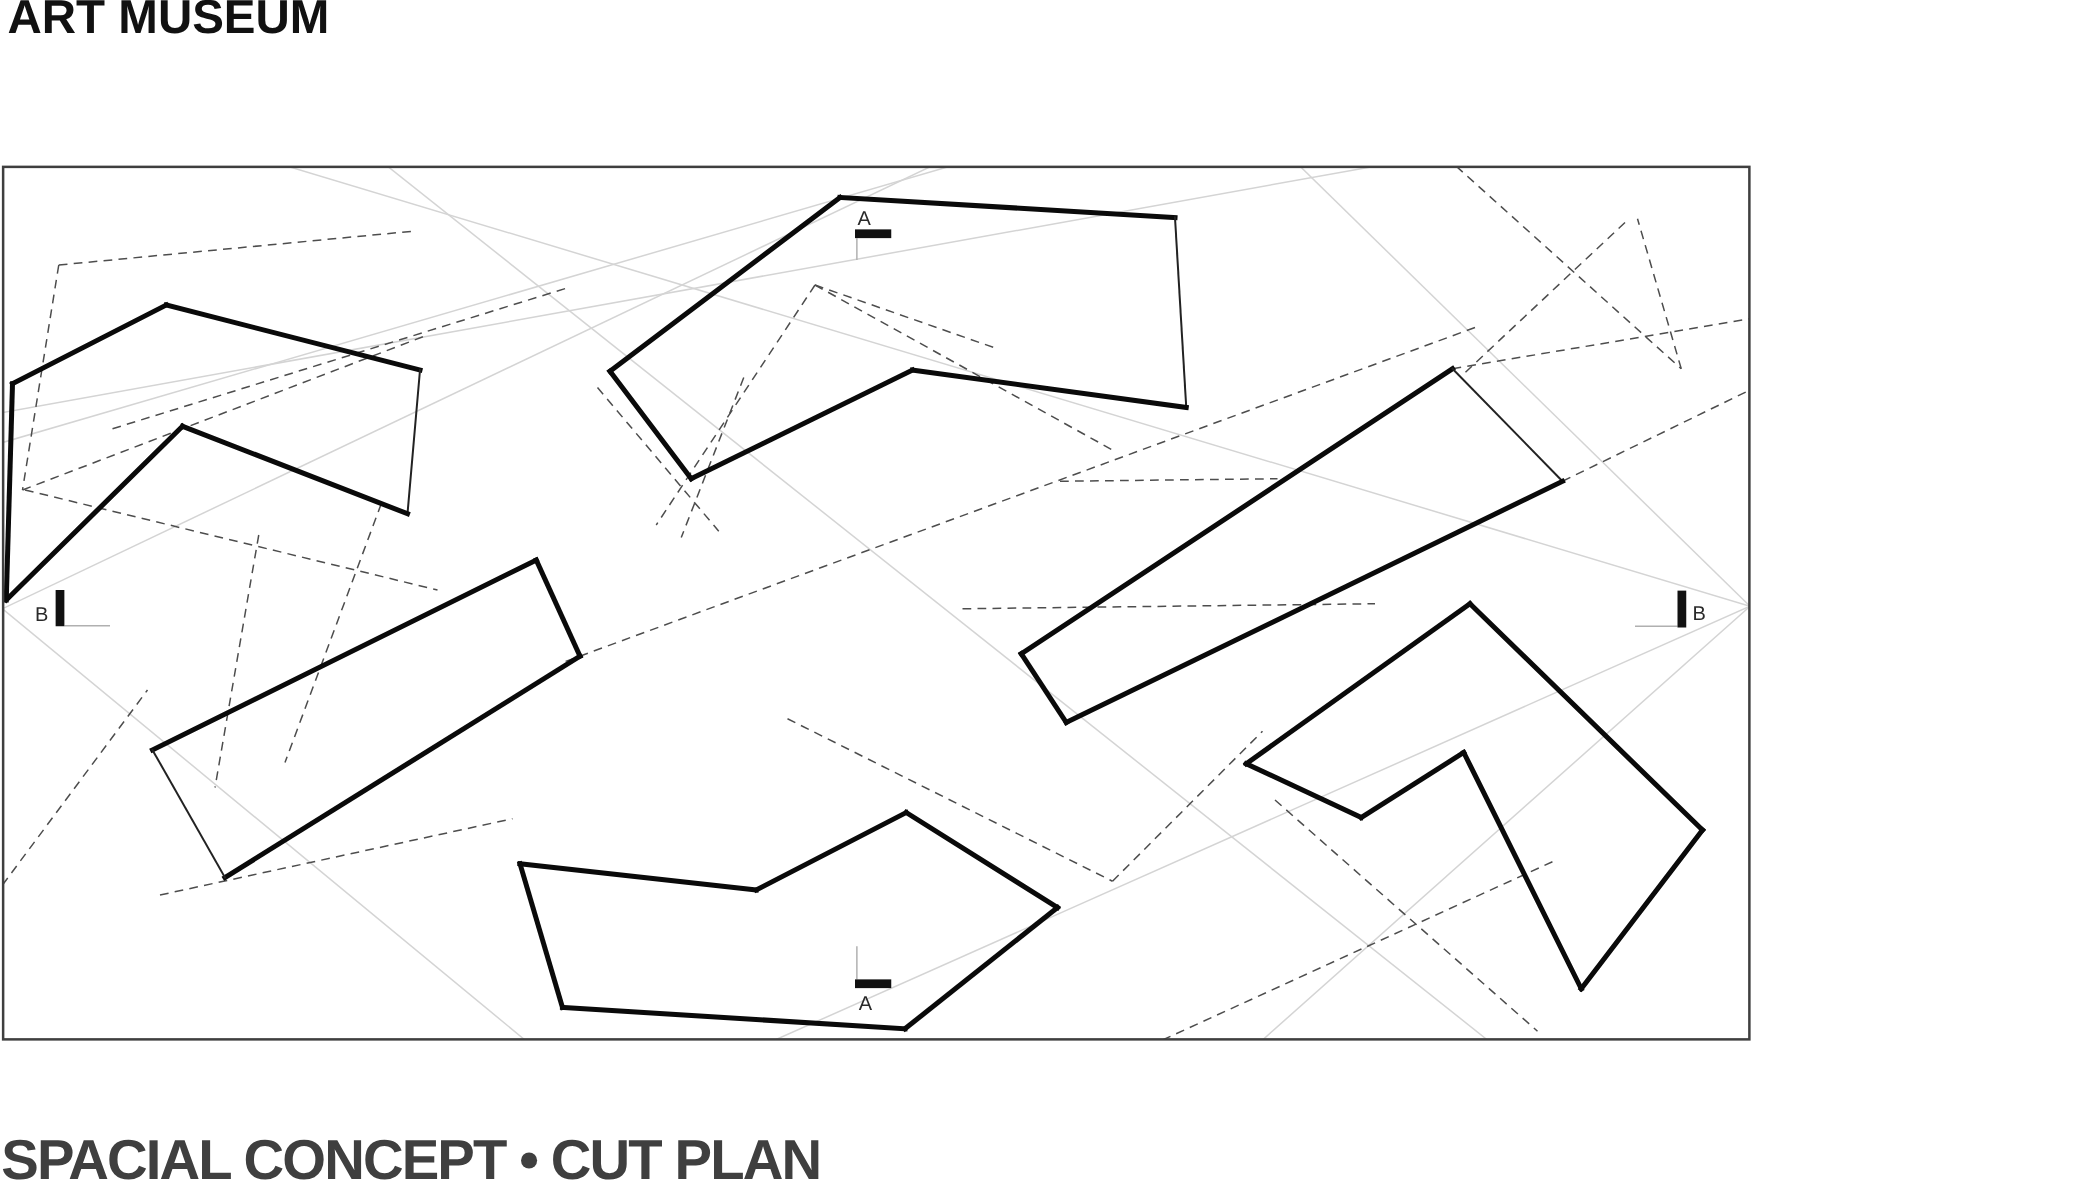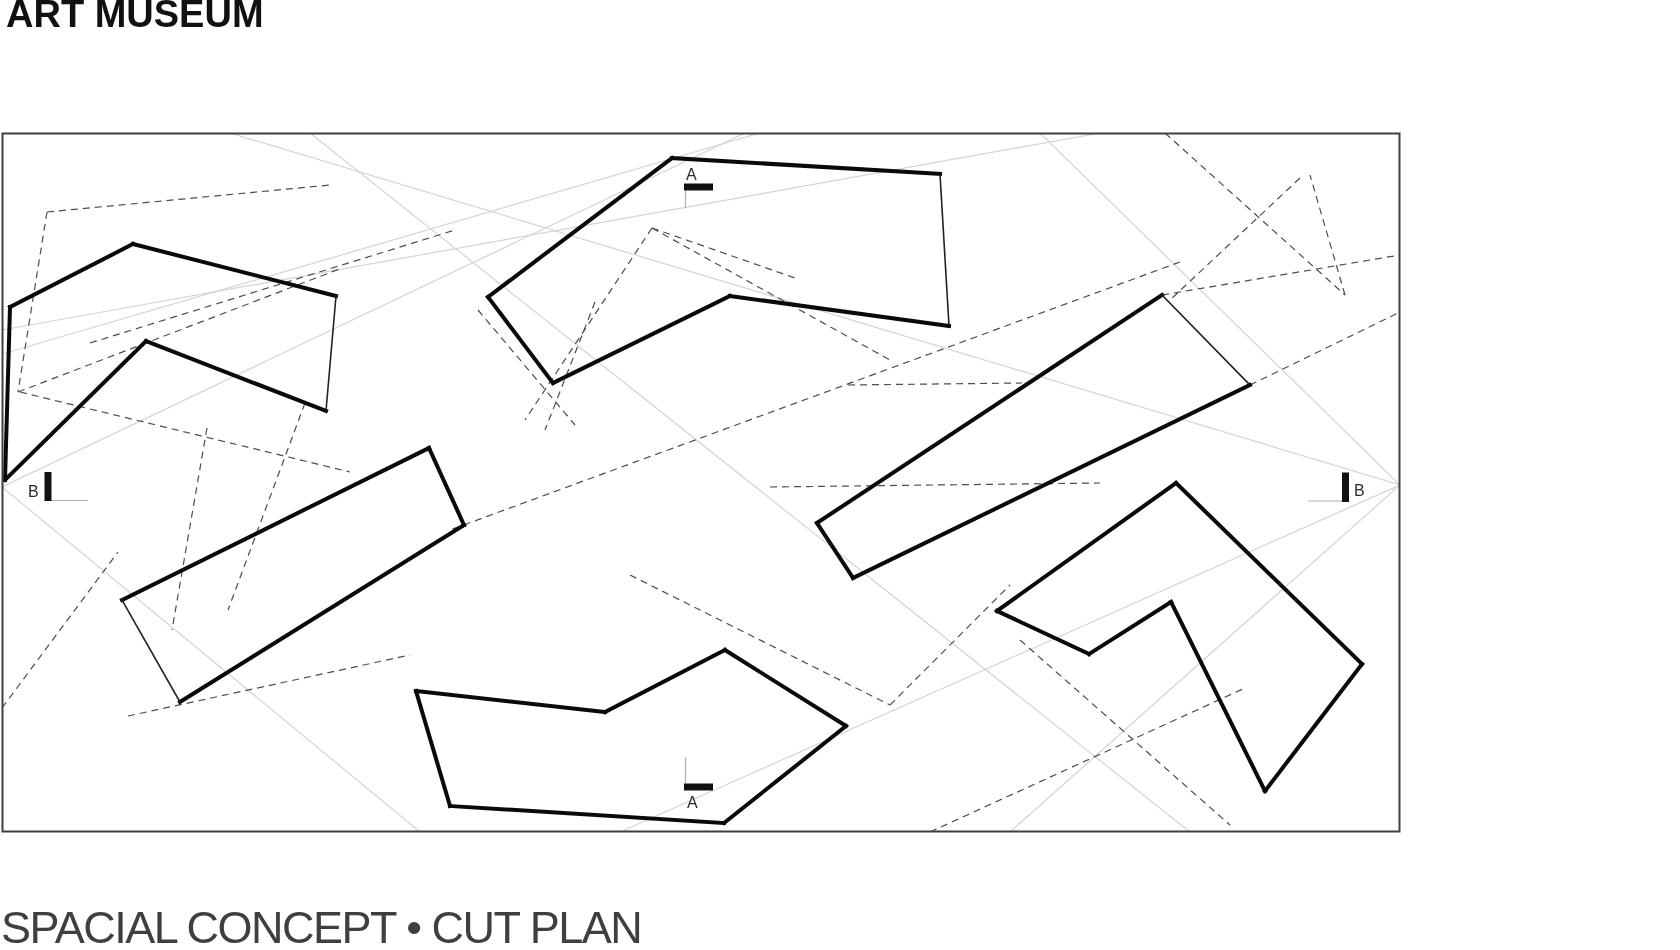--- a/index.html
+++ b/index.html
@@ -10,21 +10,21 @@
     font-family: "Liberation Sans", sans-serif;
   }
   #stage { position: relative; width: 1680px; height: 950px; }
   .page-title {
     position: absolute; left: 6px; top: -5px;
     font-size: 38px; font-weight: 700; color: #111111;
     letter-spacing: 0px; line-height: 1; white-space: pre;
   }
   .page-caption {
     position: absolute; left: 1px; top: 905px;
-    font-size: 45px; font-weight: 400; color: #3f3f3f;
+    font-size: 45px; font-weight: 700; color: #3f3f3f;
     letter-spacing: -1.5px; line-height: 1; white-space: pre;
   }
   #plan-svg { position: absolute; left: 0; top: 0; }
 </style>
 </head>
 <body>
 
 <div id="stage">
   <div class="page-title">ART MUSEUM</div>
 

